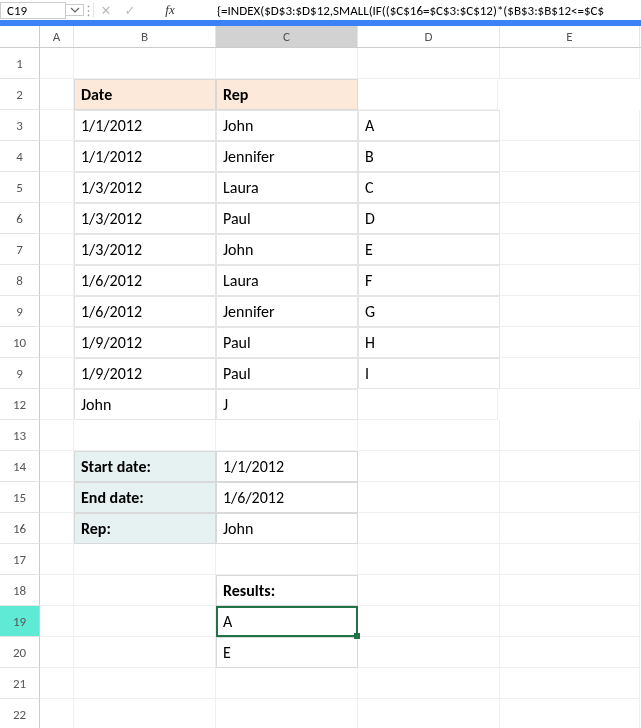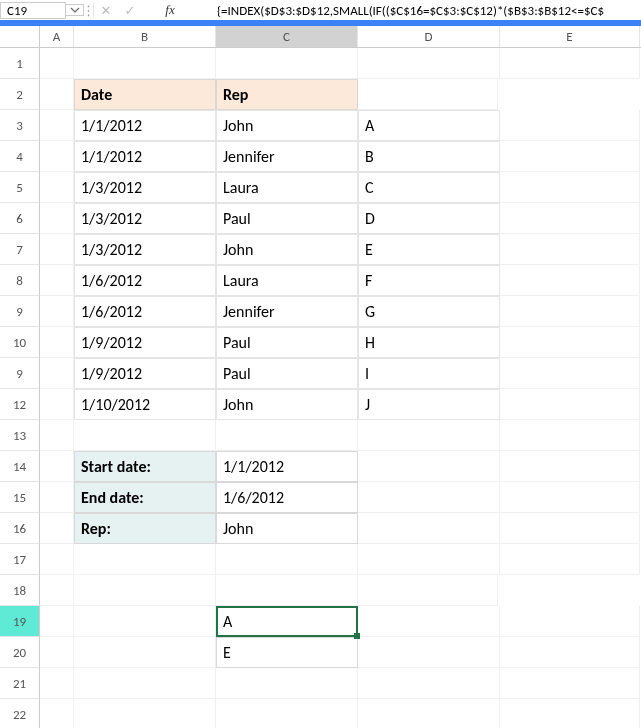--- a/index.html
+++ b/index.html
@@ -266,21 +266,20 @@
         <div class="rowh">9</div>
         <div class="cell cA"></div>
         <div class="cell cB t-cell">1/9/2012</div>
         <div class="cell cC t-cell">Paul</div>
         <div class="cell cD t-cell">I</div>
         <div class="cell cE"></div>
       </div>
       <div class="row">
         <div class="rowh">12</div>
         <div class="cell cA"></div>
-        <div class="cell cB t-cell">1/10/2012</div>
         <div class="cell cC t-cell">John</div>
         <div class="cell cD t-cell">J</div>
         <div class="cell cE"></div>
       </div>
       <div class="row">
         <div class="rowh">13</div>
         <div class="cell cA"></div>
         <div class="cell cB"></div>
         <div class="cell cC"></div>
         <div class="cell cD"></div>
@@ -315,20 +314,21 @@
         <div class="cell cA"></div>
         <div class="cell cB"></div>
         <div class="cell cC"></div>
         <div class="cell cD"></div>
         <div class="cell cE"></div>
       </div>
       <div class="row">
         <div class="rowh">18</div>
         <div class="cell cA"></div>
         <div class="cell cB"></div>
+        <div class="cell cC res-head">Results:</div>
         <div class="cell cD"></div>
         <div class="cell cE"></div>
       </div>
       <div class="row">
         <div class="rowh sel">19</div>
         <div class="cell cA"></div>
         <div class="cell cB"></div>
         <div class="cell cC res-cell">A</div>
         <div class="cell cD"></div>
         <div class="cell cE"></div>

